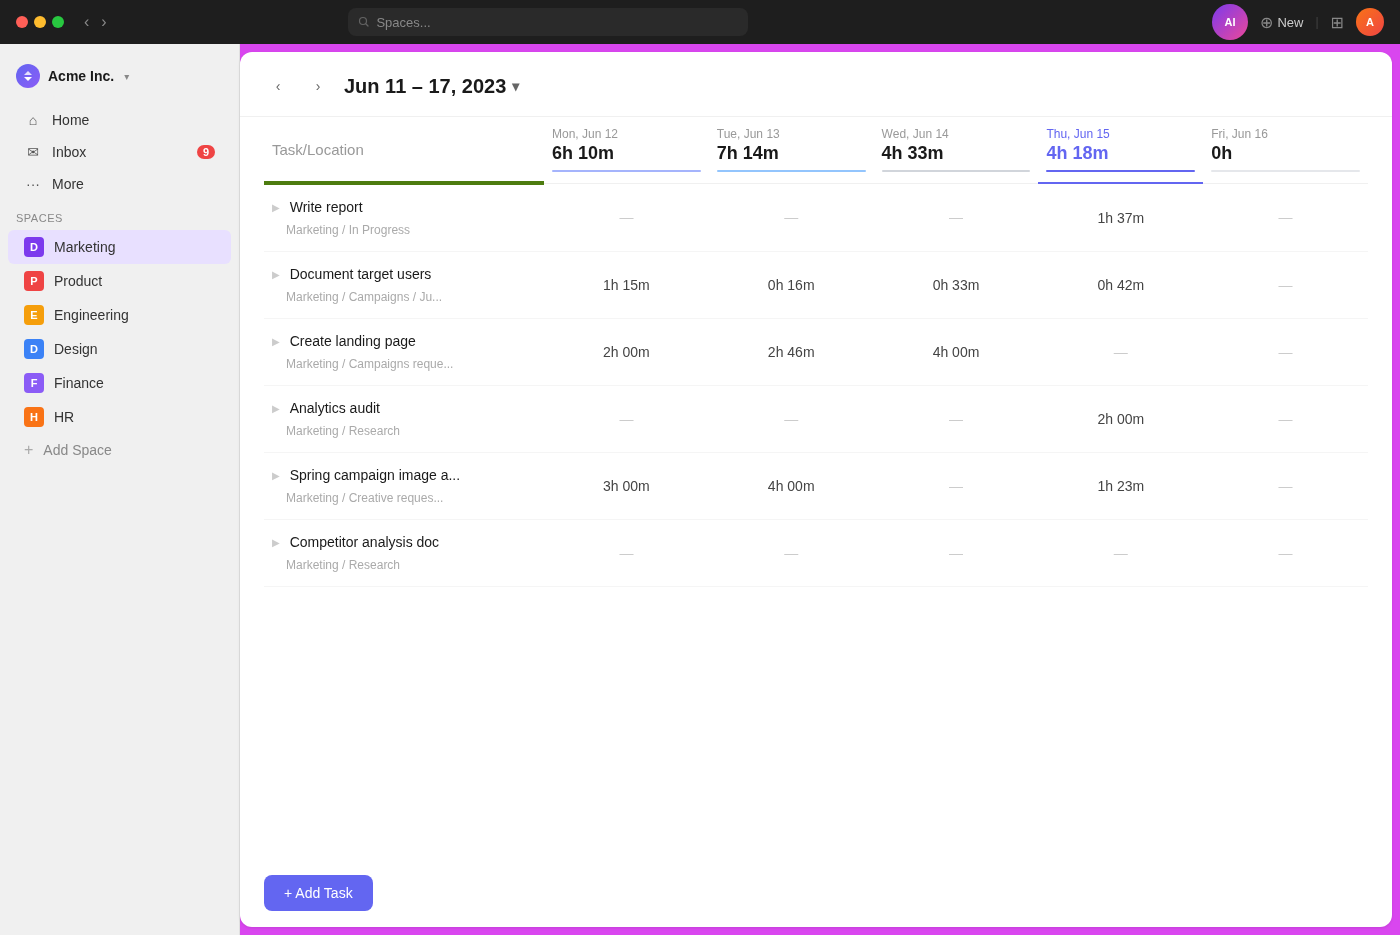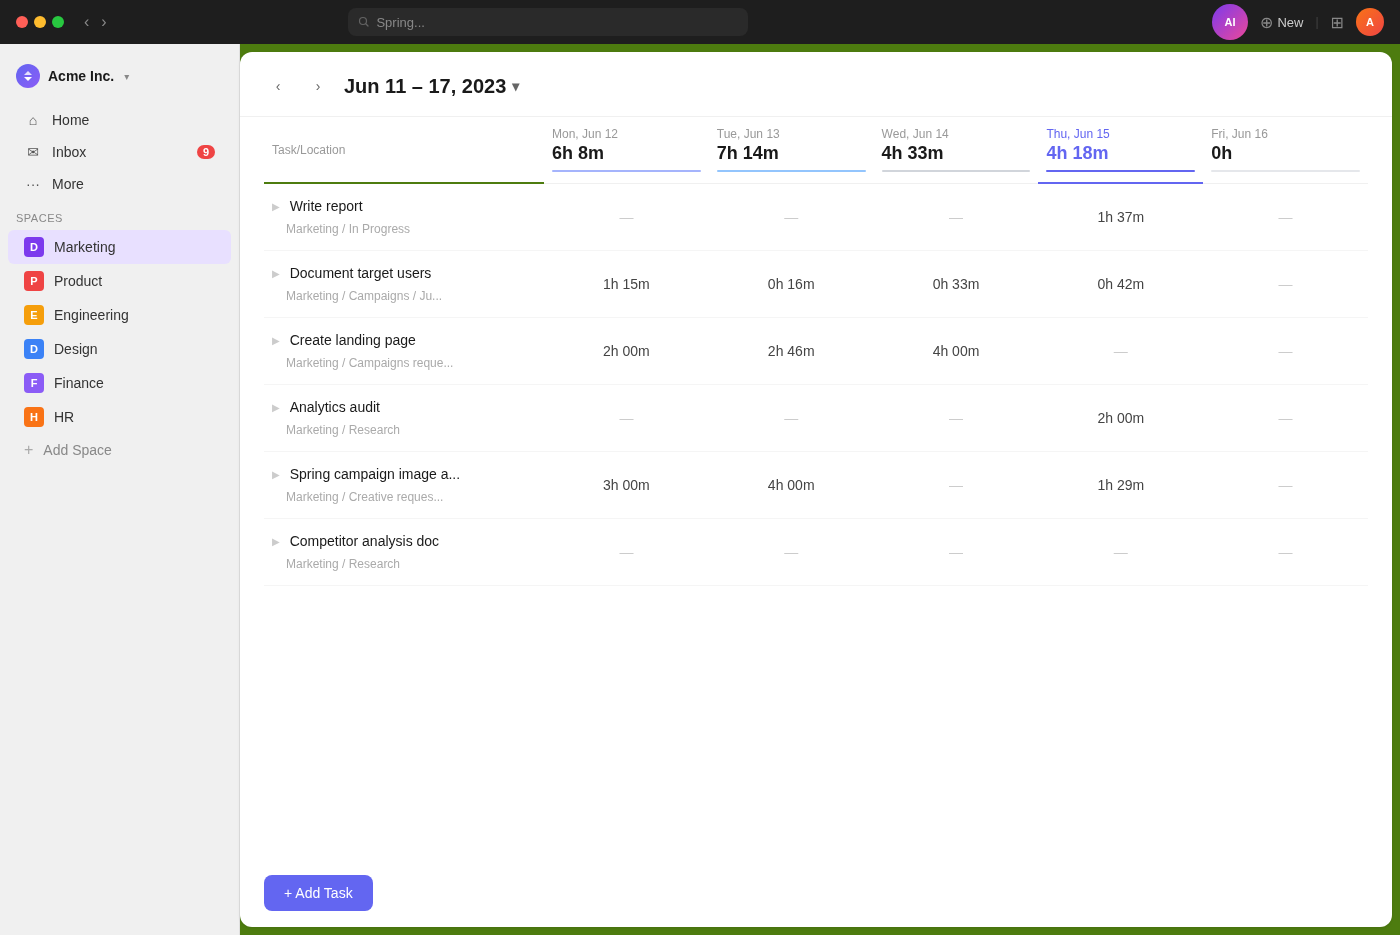--- a/index.html
+++ b/index.html
@@ -105,21 +105,21 @@
       color: white;
       font-size: 11px;
       font-weight: 600;
     }
 
     
     .main-layout {
       display: flex;
       flex: 1;
       overflow: hidden;
-      background: #4d7c0f;
+      background: #d946ef;
     }
 
     
     .sidebar {
       width: 240px;
       background: #f0f0f0;
       display: flex;
       flex-direction: column;
       padding: 12px 0;
       flex-shrink: 0;
@@ -287,24 +287,24 @@
       position: sticky;
       top: 0;
       background: white;
       z-index: 10;
     }
 
     .col-task {
       width: 280px;
       text-align: left;
       padding: 12px 8px;
-      font-size: 12px;
+      font-size: 15px;
       color: #999;
       font-weight: 500;
-      border-bottom: 2px solid #4d7c0f;
+      border-bottom: 4px solid #4d7c0f;
     }
     .col-day {
       text-align: left;
       padding: 10px 8px;
       border-bottom: 1px solid #f0f0f0;
       min-width: 120px;
       position: relative;
     }
     .col-day.active {
       border-bottom: 2px solid #6366f1;
@@ -397,21 +397,21 @@
   </div>
   <div class="nav-arrows">
     <span class="nav-arrow">‹</span>
     <span class="nav-arrow">›</span>
   </div>
   <div class="search-bar">
     <svg width="12" height="12" viewBox="0 0 12 12" fill="none">
       <circle cx="5" cy="5" r="3.5" stroke="#888" stroke-width="1.2"></circle>
       <path d="M8 8l2 2" stroke="#888" stroke-width="1.2" stroke-linecap="round"></path>
     </svg>
-    <span>Spring...</span>
+    <span>Spaces...</span>
   </div>
   <div class="titlebar-right">
     <div class="ai-button">
       <span>AI</span>
     </div>
     <div class="new-button">
       <span style="color:#888;font-size:16px;">⊕</span>
       <span>New</span>
     </div>
     <span style="color:#444;font-size:12px;">|</span>
@@ -496,21 +496,21 @@
     <div class="time-grid">
       <table class="grid-table">
         <thead class="grid-header">
           <tr>
             <th class="col-task">
               <span>Task/Location</span>
             </th>
 
             <th class="col-day">
               <div class="day-name">Mon, Jun 12</div>
-              <div class="day-hours">6h 8m</div>
+              <div class="day-hours">6h 10m</div>
               <div class="day-underline" style="background:#a5b4fc;"></div>
             </th>
 
             <th class="col-day">
               <div class="day-name">Tue, Jun 13</div>
               <div class="day-hours">7h 14m</div>
               <div class="day-underline" style="background:#93c5fd;"></div>
             </th>
 
             <th class="col-day">
@@ -598,21 +598,21 @@
             <td class="task-cell">
               <div class="task-name">
                 <span class="task-expand">▶</span>
                 <span>Spring campaign image a...</span>
               </div>
               <div class="task-location">Marketing / Creative reques...</div>
             </td>
             <td class="time-cell">3h 00m</td>
             <td class="time-cell">4h 00m</td>
             <td class="time-cell"><span class="time-dash">—</span></td>
-            <td class="time-cell">1h 29m</td>
+            <td class="time-cell">1h 23m</td>
             <td class="time-cell"><span class="time-dash">—</span></td>
           </tr>
 
           <tr class="task-row">
             <td class="task-cell">
               <div class="task-name">
                 <span class="task-expand">▶</span>
                 <span>Competitor analysis doc</span>
               </div>
               <div class="task-location">Marketing / Research</div>

